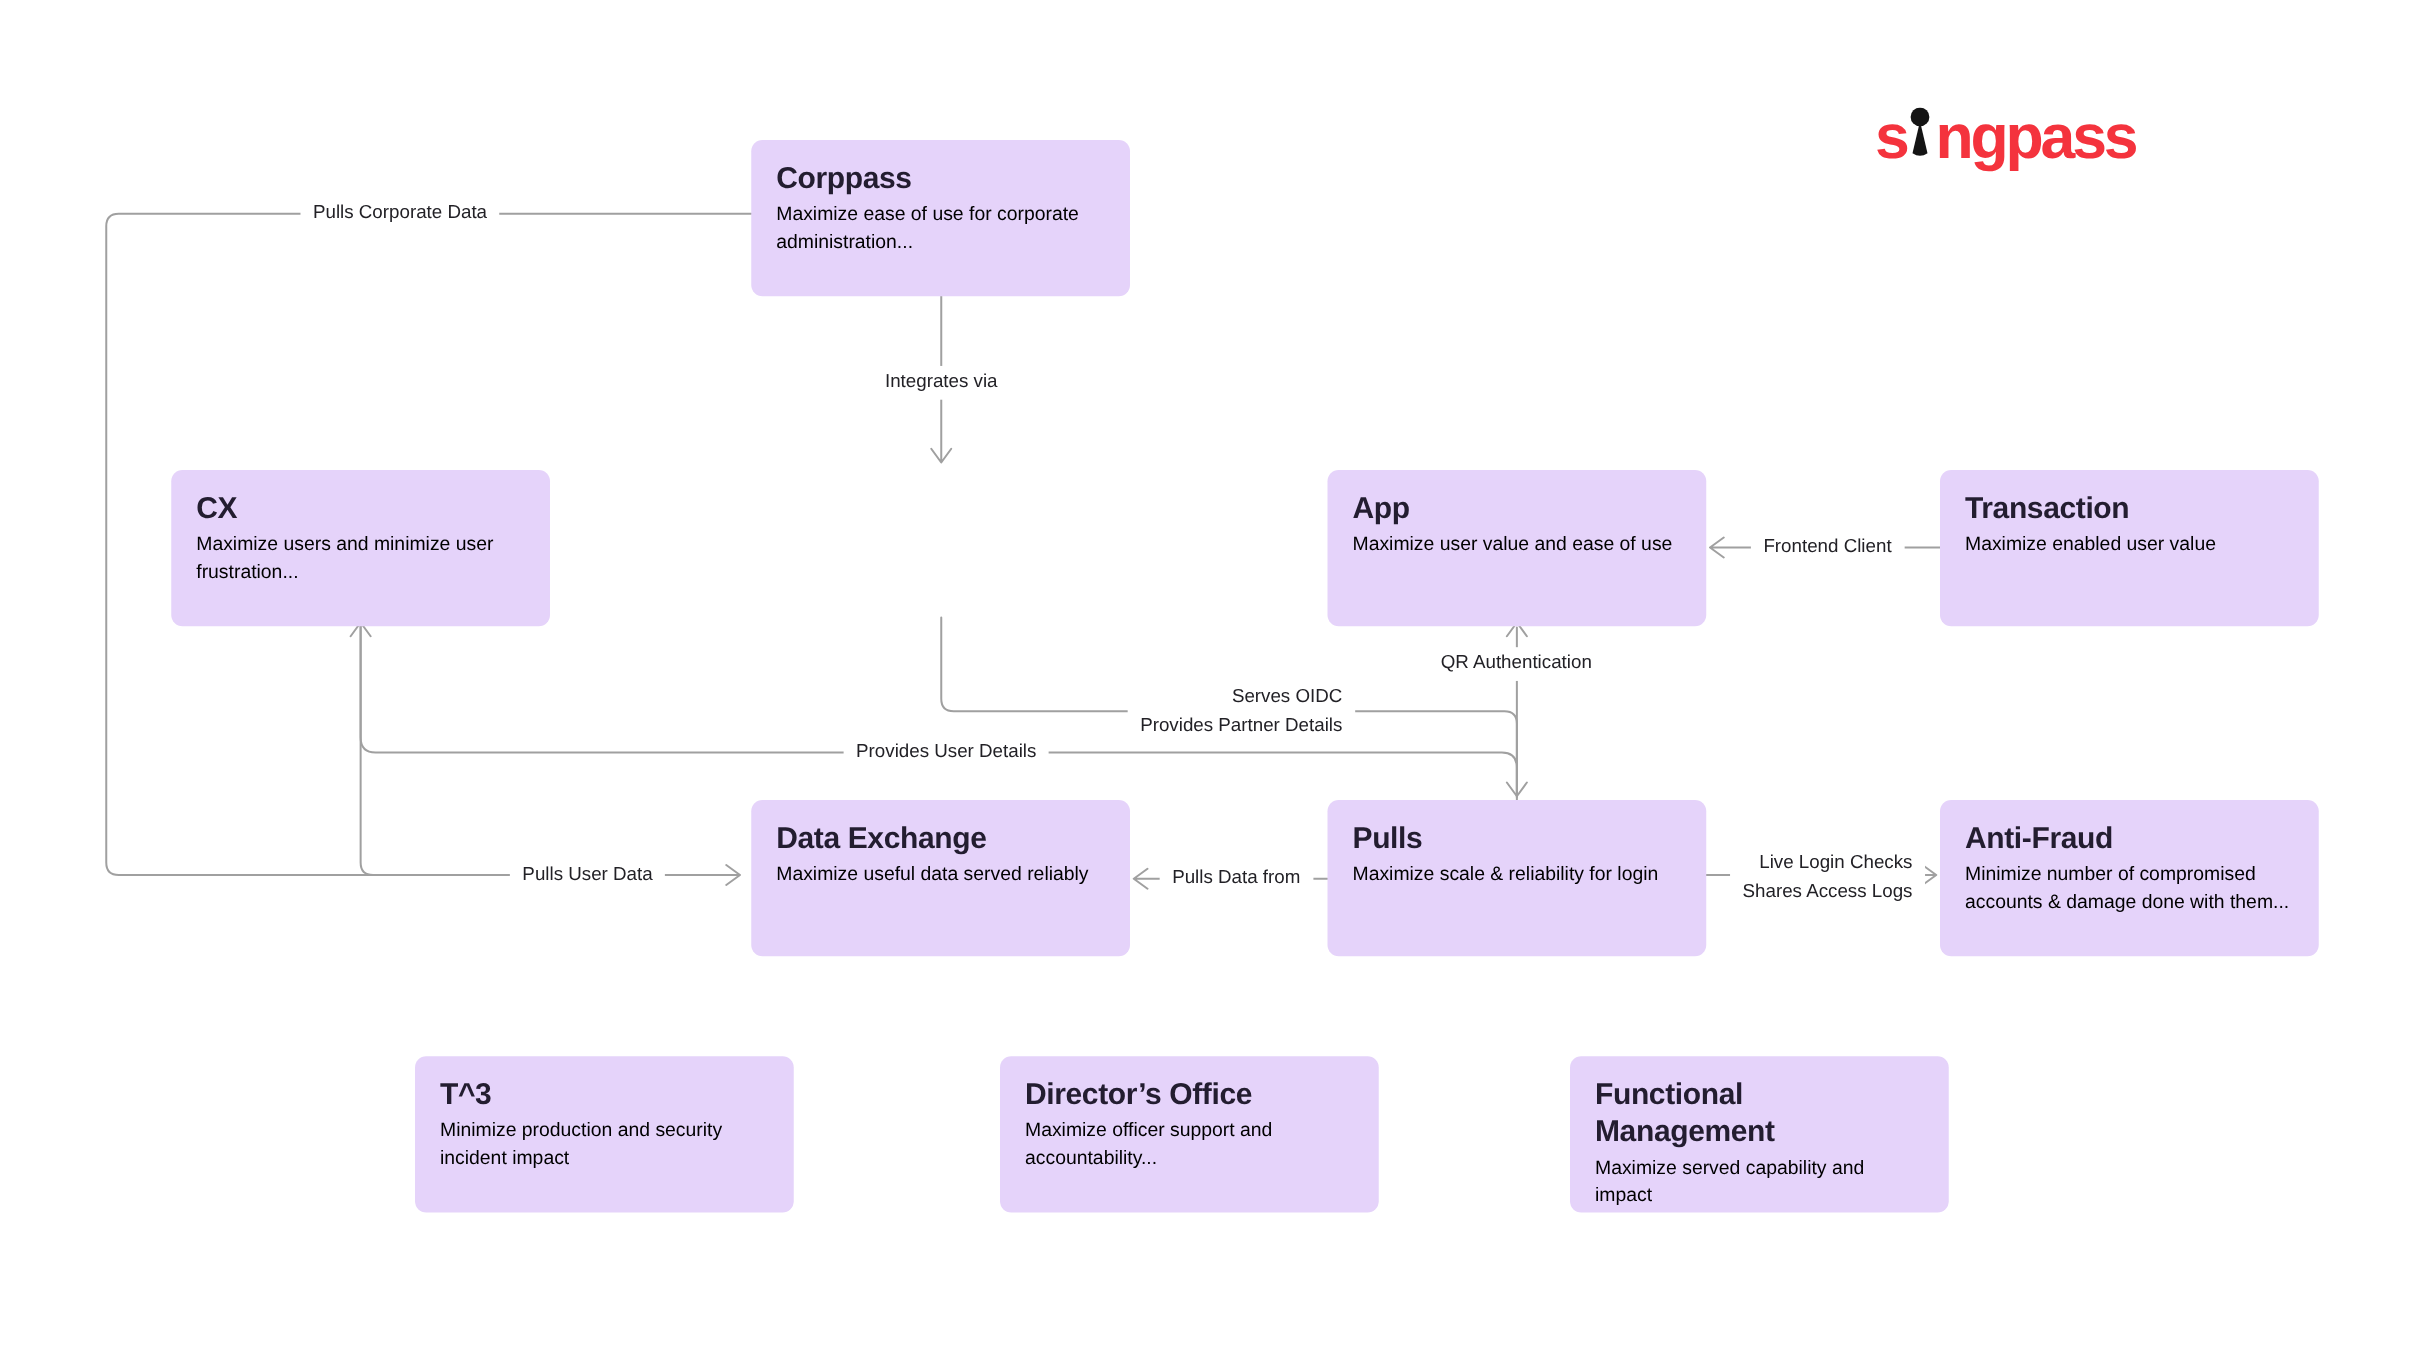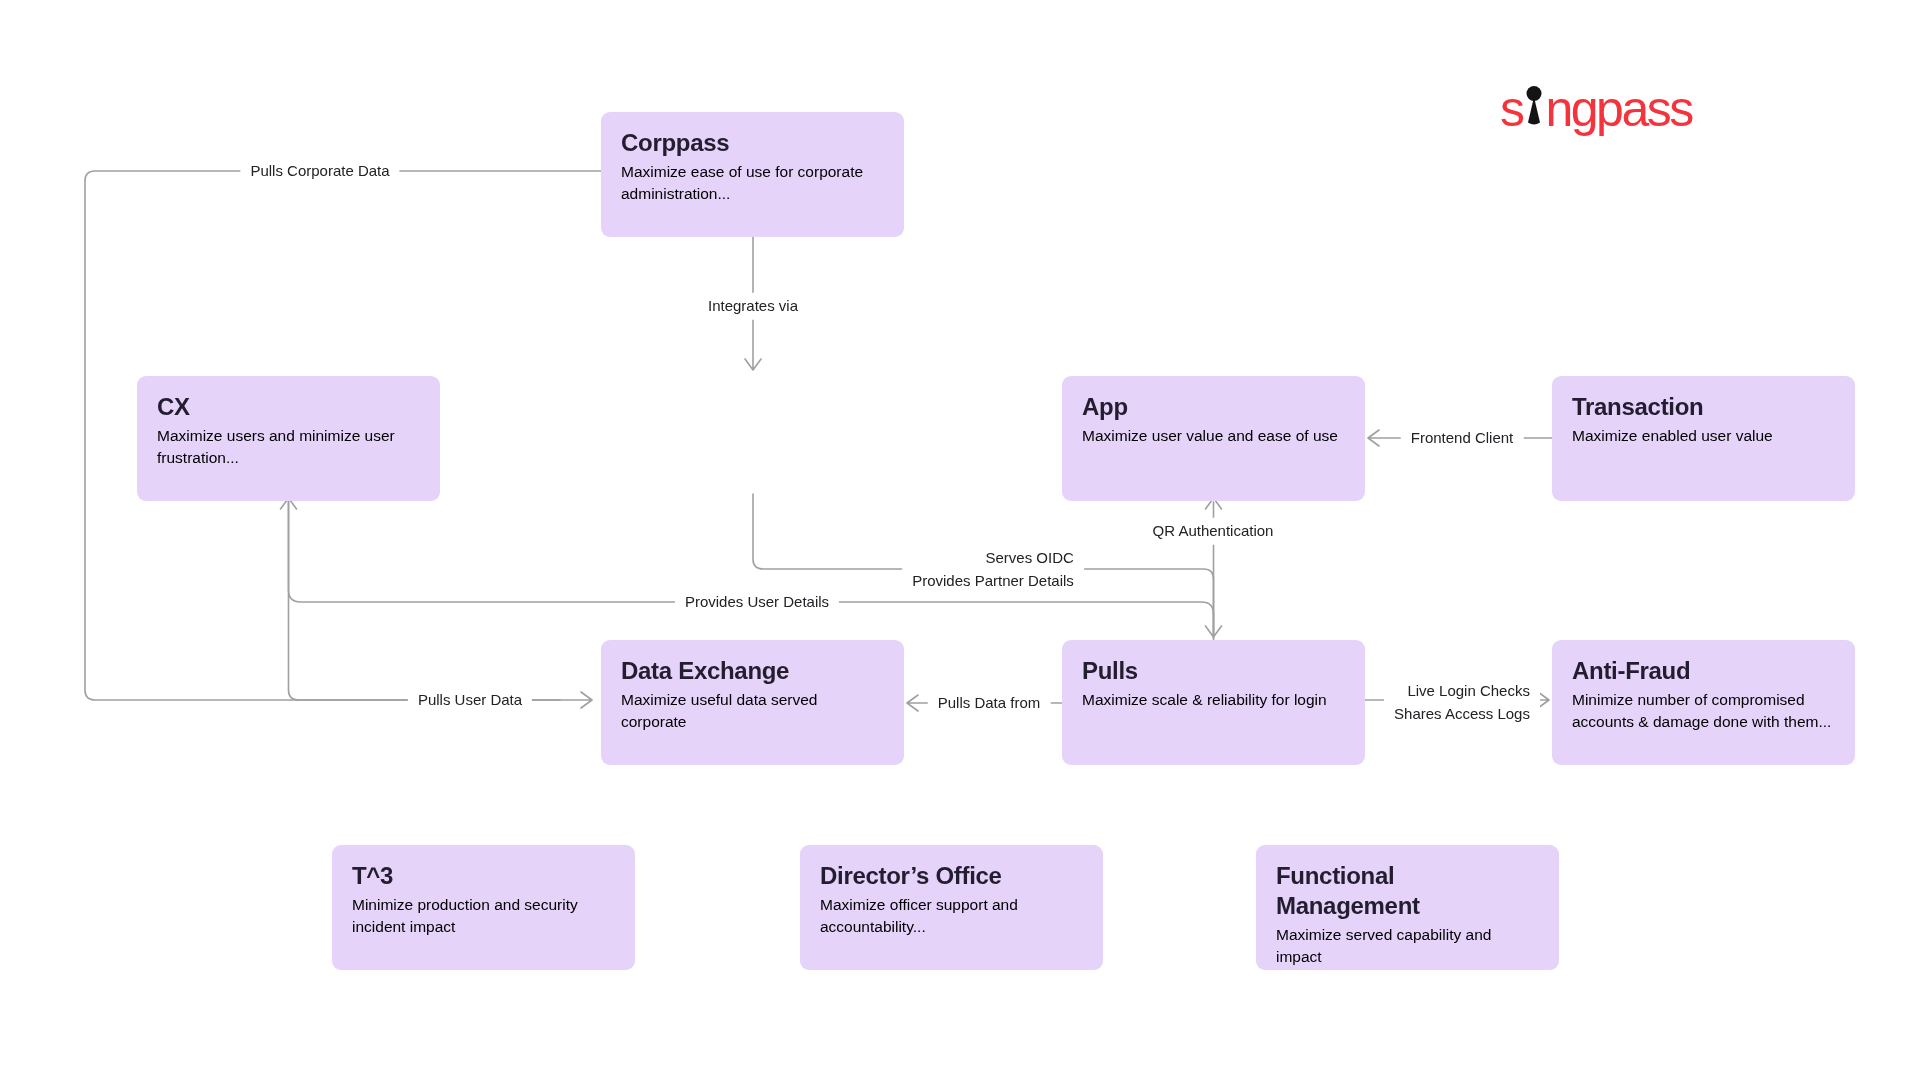--- a/index.html
+++ b/index.html
@@ -19,21 +19,21 @@
   .node-desc{
     font-size:15.5px;font-weight:400;color:#000000;line-height:1.42;margin-top:3px;
   }
   .edge-label{
     position:absolute;transform:translate(-50%,-50%);
     background:#ffffff;padding:2px 10px;white-space:nowrap;
     font-size:15px;color:#222126;text-align:right;line-height:1.5;
   }
   .logo{
     position:absolute;left:1500px;top:84px;display:inline-block;
-    font-size:50px;font-weight:400;color:#f4333d;letter-spacing:-2.5px;
+    font-size:50px;font-weight:700;color:#f4333d;letter-spacing:-2.5px;
     line-height:1;
   }
   .logo .keyhole-icon{display:inline-block;vertical-align:baseline;margin:0 2px 0 1px;}
 </style>
 </head>
 <body>
 
 <div id="canvas">
 
   <svg class="wires" width="1930" height="1086" viewBox="0 0 1930 1086" fill="none" stroke="#a0a0a0" stroke-width="1.6" stroke-linecap="round" stroke-linejoin="round">
@@ -89,21 +89,21 @@
     <div class="node-desc">Maximize user value and ease of use</div>
   </div>
 
   <div class="node" style="left:1552px;top:376px">
     <div class="node-title">Transaction</div>
     <div class="node-desc">Maximize enabled user value</div>
   </div>
 
   <div class="node" style="left:601px;top:640px">
     <div class="node-title">Data Exchange</div>
-    <div class="node-desc">Maximize useful data served corporate</div>
+    <div class="node-desc">Maximize useful data served reliably</div>
   </div>
 
   <div class="node" style="left:1062px;top:640px">
     <div class="node-title">Pulls</div>
     <div class="node-desc">Maximize scale &amp; reliability for login</div>
   </div>
 
   <div class="node" style="left:1552px;top:640px">
     <div class="node-title">Anti-Fraud</div>
     <div class="node-desc">Minimize number of compromised accounts &amp; damage done with them...</div>

